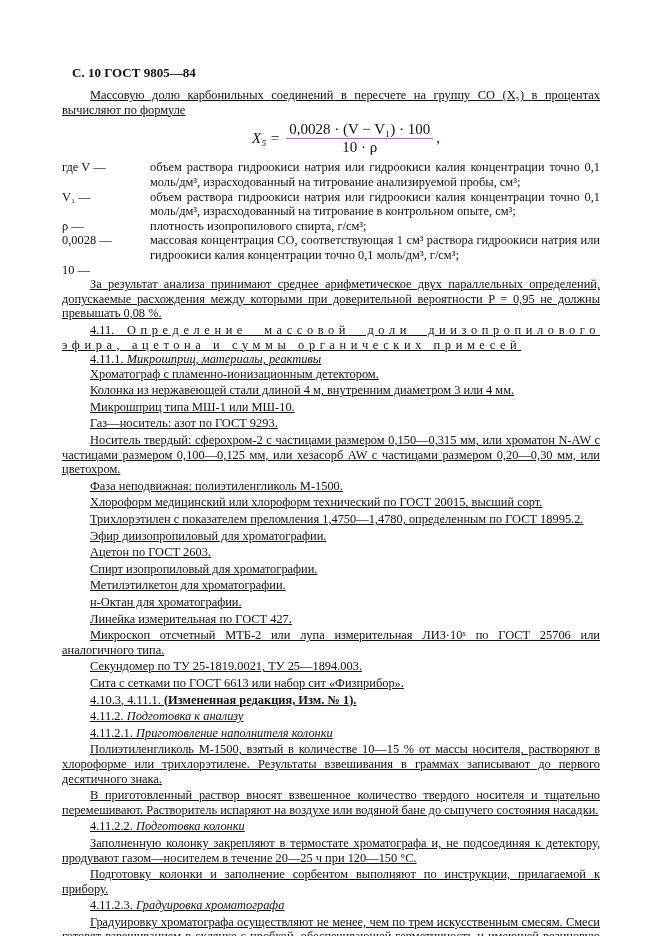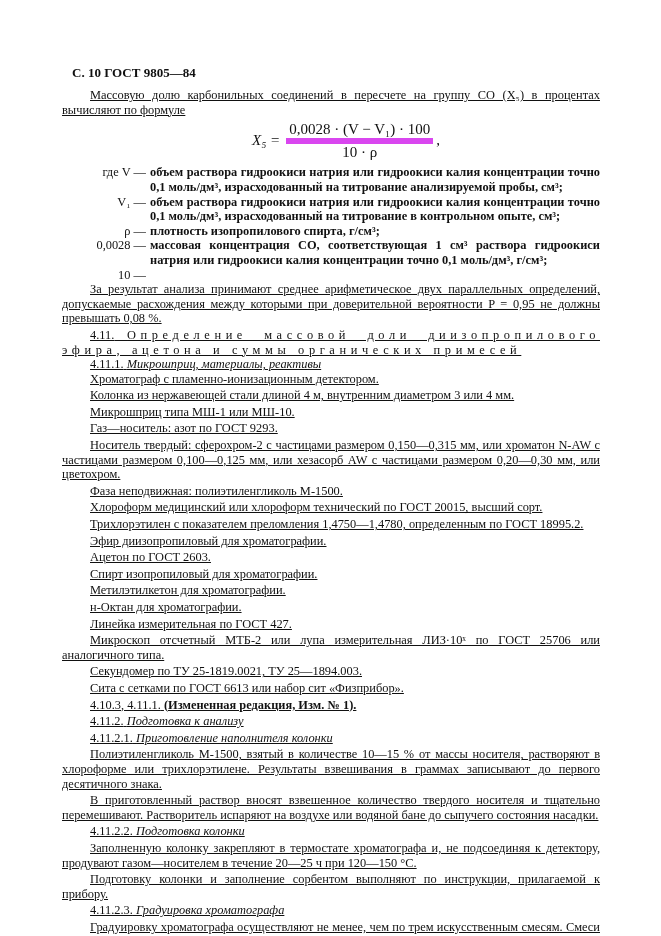--- a/index.html
+++ b/index.html
@@ -6,26 +6,26 @@
   body {
     width: 661px; height: 936px; position: relative; overflow: hidden;
     font-family: "Liberation Serif", serif; color: #111; font-size: 12.4px;
   }
   .header { position: absolute; left: 72px; top: 65px; font-weight: bold; font-size: 13px; }
   .content { position: absolute; left: 62px; top: 88px; width: 538px; line-height: 14.6px; }
   p { margin: 0; text-align: justify; text-decoration: underline; }
   .ind { text-indent: 28px; }
   .formula { display: flex; align-items: center; justify-content: center; margin: 5px 0 6px 30px; font-size: 15px; }
   .frac { display: inline-flex; flex-direction: column; align-items: center; margin-left: 6px; }
-  .frac .num { border-bottom: 6px solid #d946ef; padding: 0 3px 1px; }
+  .frac .num { border-bottom: 1px solid #d946ef; padding: 0 3px 1px; }
   .frac .den { padding-top: 1px; }
   .defs { margin: 6px 0 0 0; }
   .def { display: flex; }
-  .def .sym { width: 84px; text-align: right; padding-right: 2px; white-space: nowrap; }
-  .def .txt { flex: 1; padding-left: 2px; text-align: justify; font-weight: bold; }
+  .def .sym { width: 84px; text-align: left; padding-right: 2px; white-space: nowrap; }
+  .def .txt { flex: 1; padding-left: 2px; text-align: justify; }
   .spaced { letter-spacing: 4.6px; }
   i { font-style: italic; }
   b { font-weight: bold; margin-top: 16px; }
   .gap { margin-top: 2px; }
 </style>
 </head>
 <body>
 
 <div class="header">С. 10 ГОСТ 9805—84</div>
 

